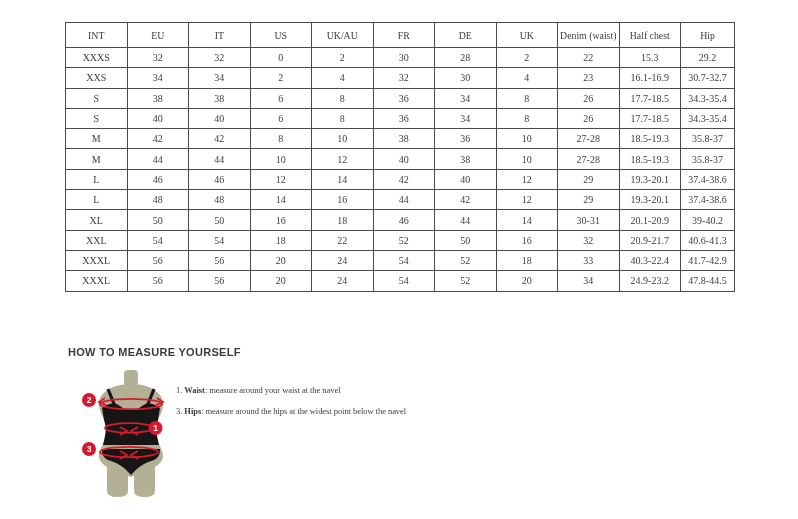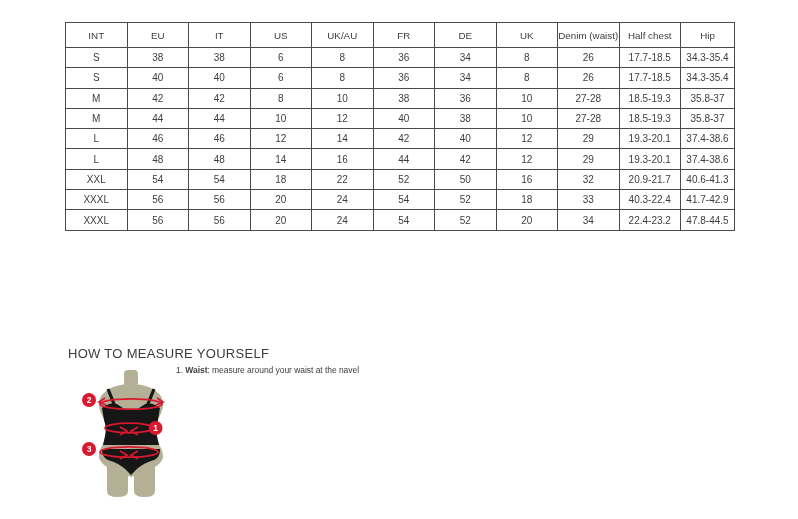--- a/index.html
+++ b/index.html
@@ -3,43 +3,44 @@
 <meta charset="utf-8">
 <style>
   * { margin:0; padding:0; box-sizing:border-box; }
   html,body { background:#fff; }
   body {
     width:798px; height:519px; position:relative; overflow:hidden;
     font-family:"Liberation Sans", sans-serif; color:#3d3d3d;
   }
 
   
-  .size-table-wrap { position:absolute; left:65px; top:22px; width:670px; }
+  .size-table-wrap { position:absolute; left:65px; top:22px; width:670px;font-family:Liberation Serif, serif; }
   table.size-chart {
     width:670px; border-collapse:collapse; table-layout:fixed;
     border:1px solid #3a3a3a;
   }
   table.size-chart th, table.size-chart td {
     border:1px solid #4a4a4a;
     text-align:center; vertical-align:middle;
     font-size:10px; font-weight:400; color:#3d3d3d;
     padding:0; white-space:nowrap; overflow:hidden;
   }
   table.size-chart th { height:25px; font-size:9.8px; }
   table.size-chart td { height:20.3px; }
   table.size-chart th:last-child { width:54px; }
 
   
   .measure-heading {
     position:absolute; left:68px; top:346px;
-    font-size:13px; font-weight:400; letter-spacing:.3px; color:#3b3b3b;
+    font-size:11px; font-weight:700; letter-spacing:.3px; color:#3b3b3b;
   }
   .measure-steps {
-    position:absolute; left:176px; top:364px; width:400px;
+    position:absolute; left:176px; top:384px; width:400px;
     list-style:none;
+    font-family:Liberation Serif, serif;
   }
   .measure-steps li {
     font-size:8.5px; line-height:13px; margin-bottom:8px; color:#404040;
     letter-spacing:-.05px;
   }
   .measure-steps li b { font-weight:700; }
 
   .figure-wrap { position:absolute; left:78px; top:365px; width:115px; height:135px; }
   .figure-wrap svg { display:block; width:115px; height:135px; }
 </style>
@@ -58,20 +59,46 @@
           <th>FR</th>
           <th>DE</th>
           <th>UK</th>
           <th>Denim (waist)</th>
           <th>Half chest</th>
           <th>Hip</th>
         </tr>
     </thead>
     <tbody>
         <tr>
+          <td>XXXS</td>
+          <td>32</td>
+          <td>32</td>
+          <td>0</td>
+          <td>2</td>
+          <td>30</td>
+          <td>28</td>
+          <td>2</td>
+          <td>22</td>
+          <td>15.3</td>
+          <td>29.2</td>
+        </tr>
+        <tr>
+          <td>XXS</td>
+          <td>34</td>
+          <td>34</td>
+          <td>2</td>
+          <td>4</td>
+          <td>32</td>
+          <td>30</td>
+          <td>4</td>
+          <td>23</td>
+          <td>16.1-16.9</td>
+          <td>30.7-32.7</td>
+        </tr>
+        <tr>
           <td>S</td>
           <td>38</td>
           <td>38</td>
           <td>6</td>
           <td>8</td>
           <td>36</td>
           <td>34</td>
           <td>8</td>
           <td>26</td>
           <td>17.7-18.5</td>
@@ -136,20 +163,33 @@
           <td>14</td>
           <td>16</td>
           <td>44</td>
           <td>42</td>
           <td>12</td>
           <td>29</td>
           <td>19.3-20.1</td>
           <td>37.4-38.6</td>
         </tr>
         <tr>
+          <td>XL</td>
+          <td>50</td>
+          <td>50</td>
+          <td>16</td>
+          <td>18</td>
+          <td>46</td>
+          <td>44</td>
+          <td>14</td>
+          <td>30-31</td>
+          <td>20.1-20.9</td>
+          <td>39-40.2</td>
+        </tr>
+        <tr>
           <td>XXL</td>
           <td>54</td>
           <td>54</td>
           <td>18</td>
           <td>22</td>
           <td>52</td>
           <td>50</td>
           <td>16</td>
           <td>32</td>
           <td>20.9-21.7</td>
@@ -171,31 +211,32 @@
         <tr>
           <td>XXXL</td>
           <td>56</td>
           <td>56</td>
           <td>20</td>
           <td>24</td>
           <td>54</td>
           <td>52</td>
           <td>20</td>
           <td>34</td>
-          <td>22.4-23.2</td>
+          <td>24.9-23.2</td>
           <td>47.8-44.5</td>
         </tr>
       </tbody>
   </table>
 </div>
 
 <div class="measure-heading">HOW TO MEASURE YOURSELF</div>
 
 <ol class="measure-steps">
     <li><span>1. </span><b>Waist</b><span>: measure around your waist at the navel</span></li>
+    <li><span>3. </span><b>Hips</b><span>: measure around the hips at the widest point below the navel</span></li>
   </ol>
 
 <div class="figure-wrap">
   <svg viewBox="0 0 115 135" xmlns="http://www.w3.org/2000/svg">
 
     <g>
       <path d="M29,96 h21 v30 q0,6 -10.5,6 q-10.5,0 -10.5,-6 z" fill="#b4b096"></path>
       <path d="M56,96 h21 v30 q0,6 -10.5,6 q-10.5,0 -10.5,-6 z" fill="#b4b096"></path>
     </g>
 

